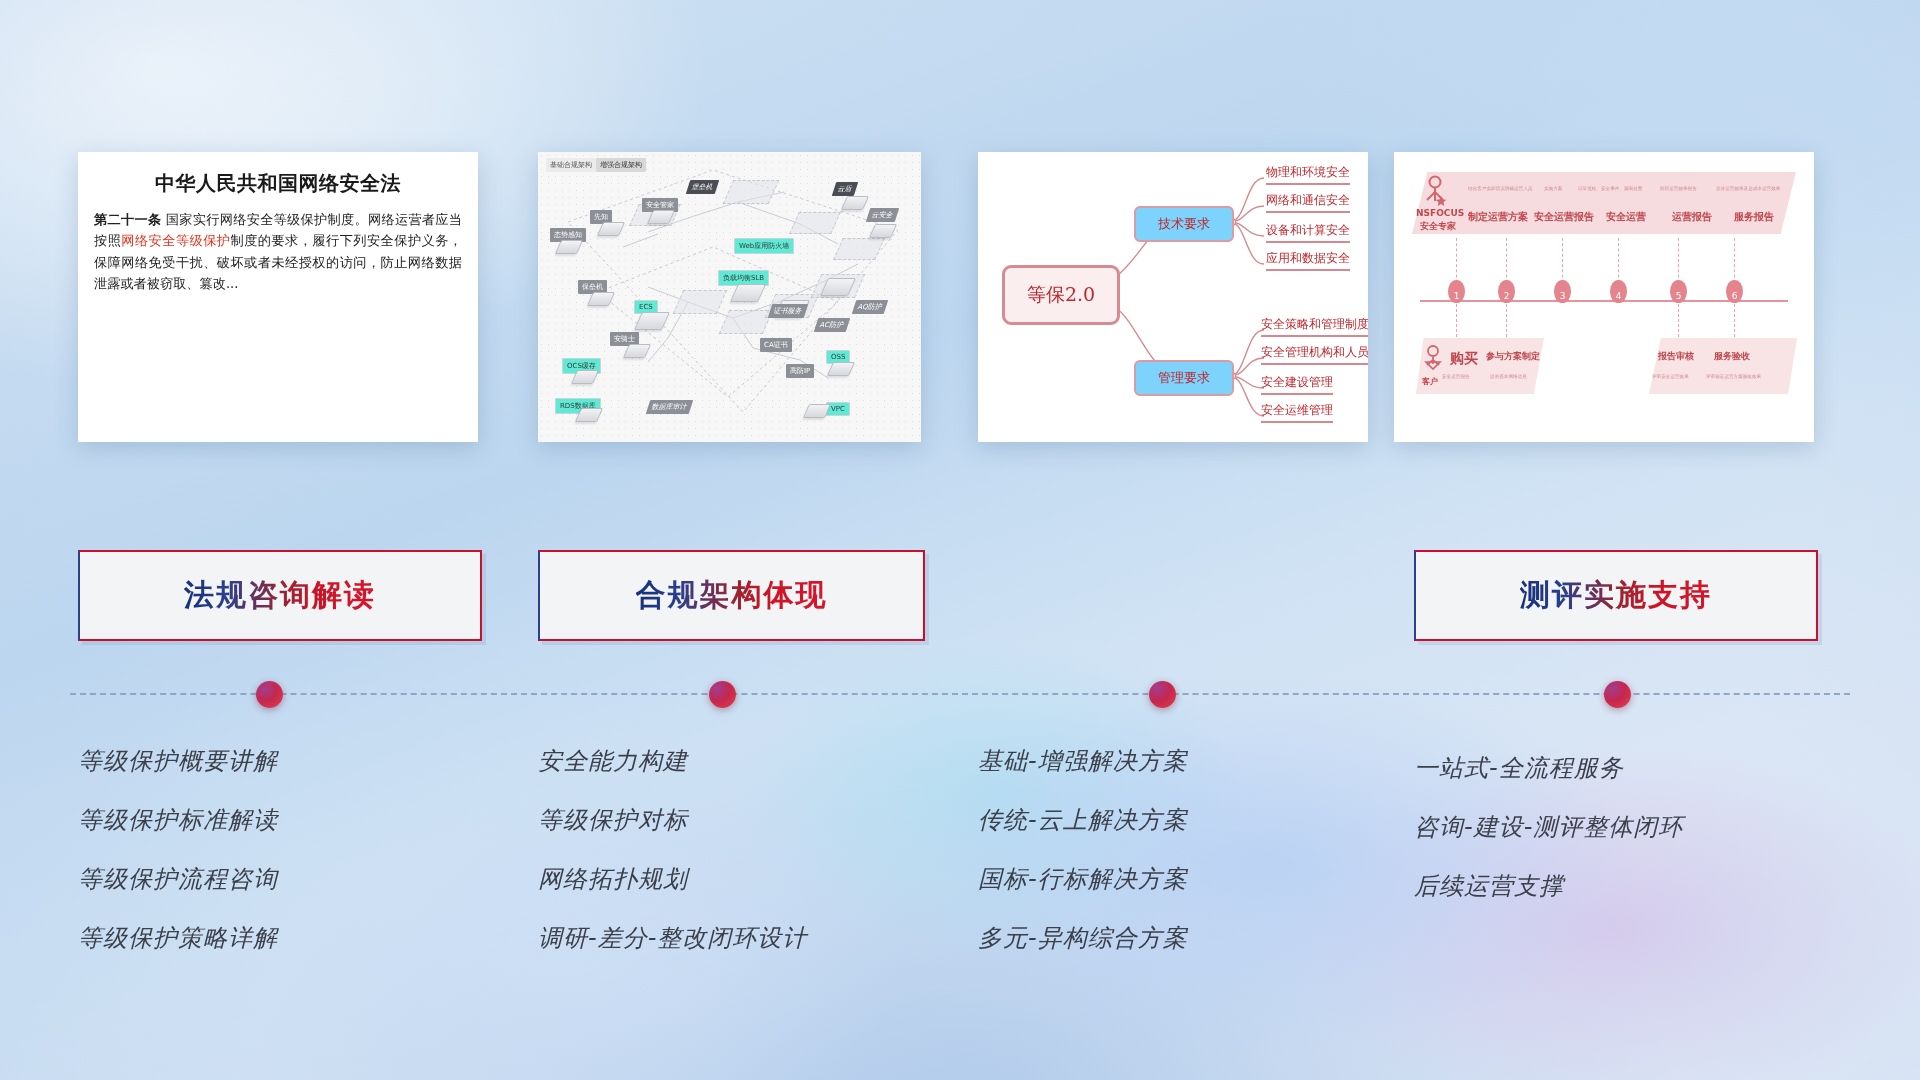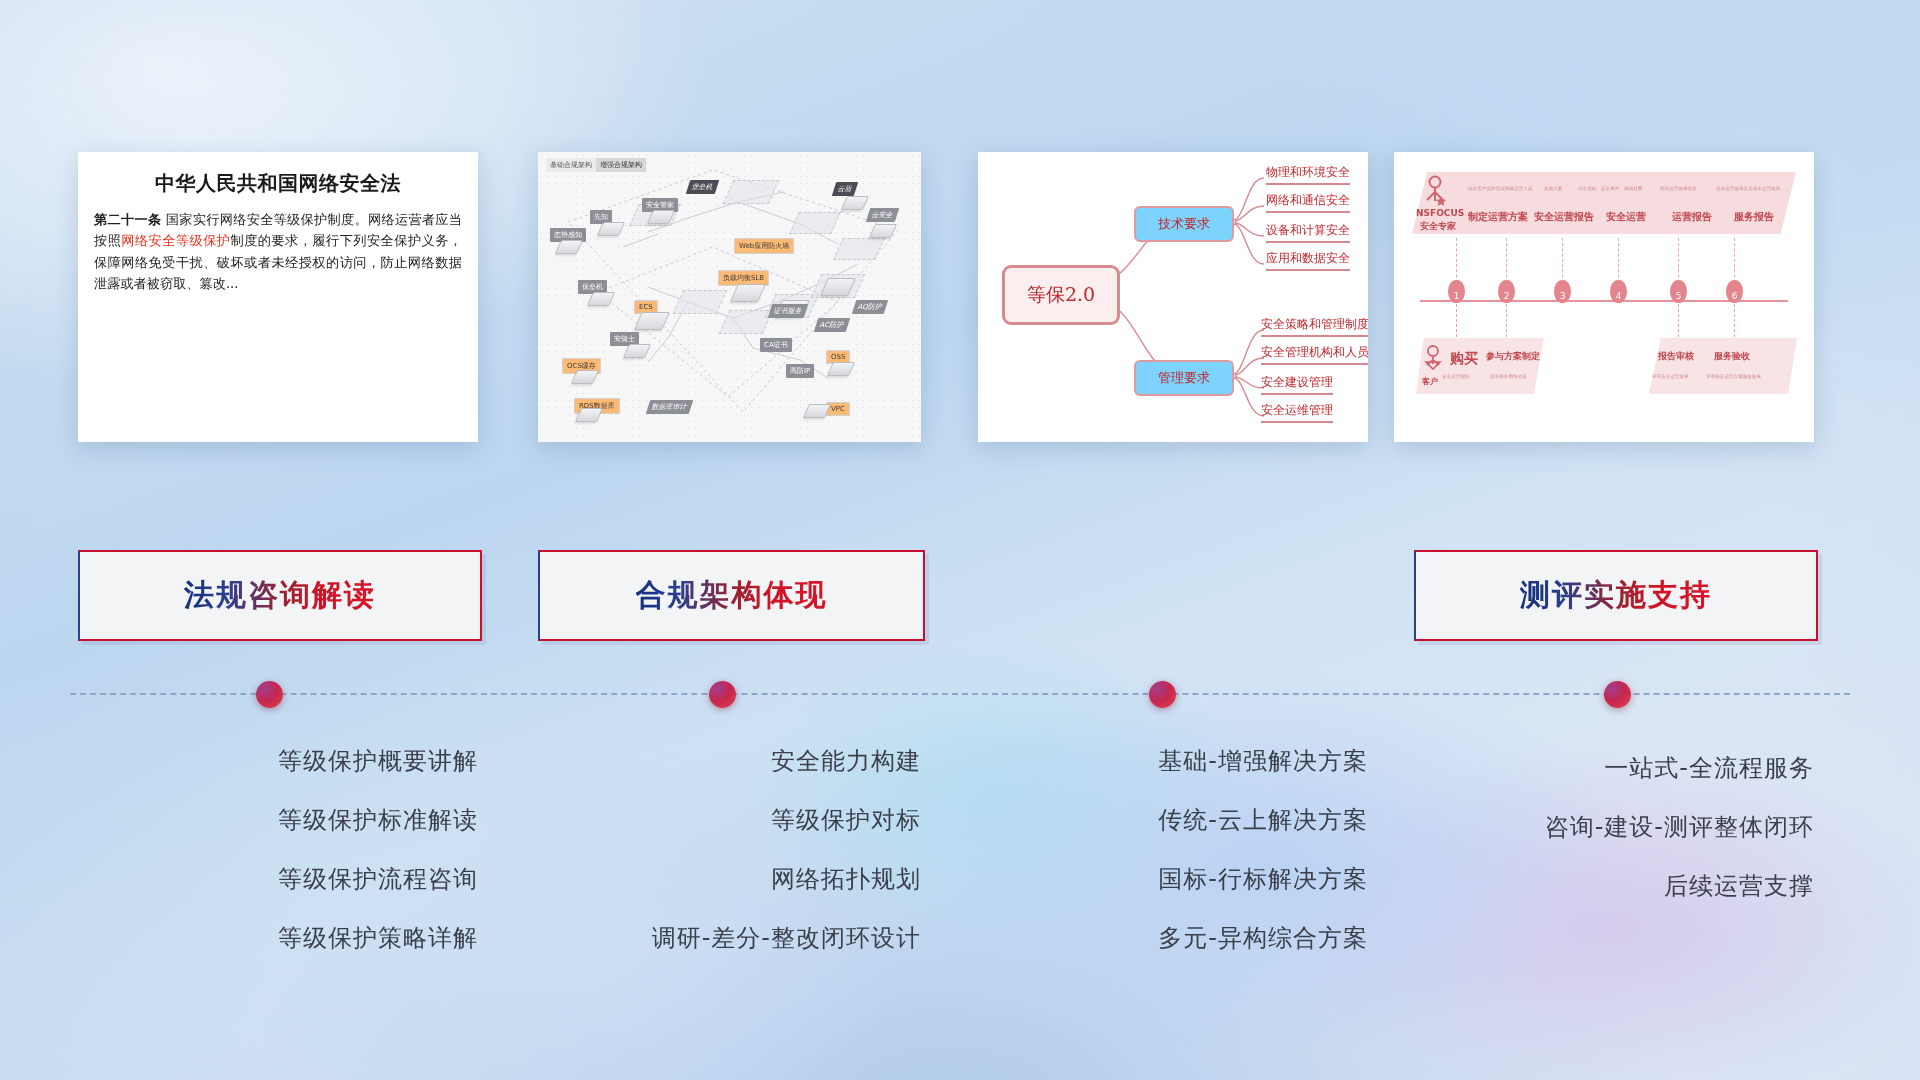--- a/index.html
+++ b/index.html
@@ -53,21 +53,21 @@
   .arch{position:absolute;inset:0;background:#f7f7f8;}
   .arch .tabs{position:absolute;top:6px;left:8px;display:flex;}
   .arch .tab{font-size:7px;color:#555;background:#ececec;padding:2px 4px;border-radius:1px;
     font-family:"DejaVu Sans",sans-serif;}
   .arch .tab.on{background:#d8d8d8;color:#333;}
   .arch .dots{position:absolute;inset:0;
     background-image:radial-gradient(rgba(160,160,170,.28) .7px, transparent .8px);
     background-size:7px 7px;}
   .node{position:absolute;font-size:7px;color:#fff;background:#8d8f97;padding:2px 4px;
     white-space:nowrap;font-family:"DejaVu Sans",sans-serif;border-radius:1px;}
-  .node.lt{background:#fdba74;color:#3a3a3a;border:1px solid #cfd2d7;}
+  .node.lt{background:#5eead4;color:#3a3a3a;border:1px solid #cfd2d7;}
   .node.dk{background:#4b4d54;}
   .cube{position:absolute;width:26px;height:16px;background:linear-gradient(180deg,#f2f3f5,#d6d8dd);
     border:1px solid #b9bcc3;transform:skewX(-24deg) rotate(0deg);border-radius:2px;
     box-shadow:0 2px 2px rgba(0,0,0,.10);}
   .cube.sm{width:20px;height:12px;}
   .plate{position:absolute;background:rgba(225,228,233,.55);border:1px dashed #c6c9cf;
     transform:skewX(-24deg);}
 
   
   .mind{position:absolute;inset:0;background:#fff;}
@@ -120,21 +120,21 @@
 
   
   .rail{position:absolute;left:70px;top:693px;width:1780px;height:0;
     border-top:2px dashed #8fa6c9;}
   .knob{position:absolute;top:681px;width:27px;height:27px;border-radius:50%;
     background:radial-gradient(circle at 32% 28%, #a23d8f 0%, #c6274c 48%, #e4414d 100%);
     box-shadow:0 2px 7px rgba(120,40,70,.42);}
   .k1{left:256px;} .k2{left:709px;} .k3{left:1149px;} .k4{left:1604px;}
 
   
-  .col{position:absolute;top:745px;text-align:right;}
+  .col{position:absolute;top:745px;text-align:left;font-style:italic;}
   .col .li{font-size:24px;color:#3a3f4a;margin:0 0 27px;white-space:nowrap;
     font-family:"DejaVu Sans","Liberation Sans",sans-serif;letter-spacing:1px;}
   .col1{left:78px;width:400px;}
   .col2{left:538px;width:383px;}
   .col3{left:978px;width:390px;}
   .col4{left:1414px;width:400px;top:752px;}
 </style>
 </head>
 <body>
 
@@ -202,21 +202,21 @@
       <div class="node" style="left:12px;top:76px;">态势感知</div>
       <div class="cube sm" style="left:20px;top:88px;"></div>
       <div class="node" style="left:40px;top:128px;">保垒机</div>
       <div class="cube sm" style="left:52px;top:140px;"></div>
       <div class="node lt" style="left:96px;top:148px;">ECS</div>
       <div class="cube" style="left:100px;top:160px;"></div>
       <div class="node" style="left:72px;top:180px;">安骑士</div>
       <div class="cube sm" style="left:88px;top:192px;"></div>
       <div class="node lt" style="left:24px;top:206px;">OCS缓存</div>
       <div class="cube sm" style="left:36px;top:218px;"></div>
-      <div class="node lt" style="left:36px;top:246px;">RDS数据库</div>
+      <div class="node lt" style="left:17px;top:246px;">RDS数据库</div>
       <div class="cube sm" style="left:40px;top:256px;"></div>
       <div class="node" style="left:110px;top:248px;transform:skewX(-18deg);">数据库审计</div>
       <div class="node lt" style="left:196px;top:86px;">Web应用防火墙</div>
       <div class="node lt" style="left:180px;top:118px;">负载均衡SLB</div>
       <div class="cube" style="left:196px;top:132px;"></div>
       <div class="cube" style="left:240px;top:148px;"></div>
       <div class="cube" style="left:286px;top:126px;"></div>
       <div class="node" style="left:222px;top:186px;">CA证书</div>
       <div class="node" style="left:248px;top:212px;">高防IP</div>
       <div class="node lt" style="left:288px;top:198px;">OSS</div>

